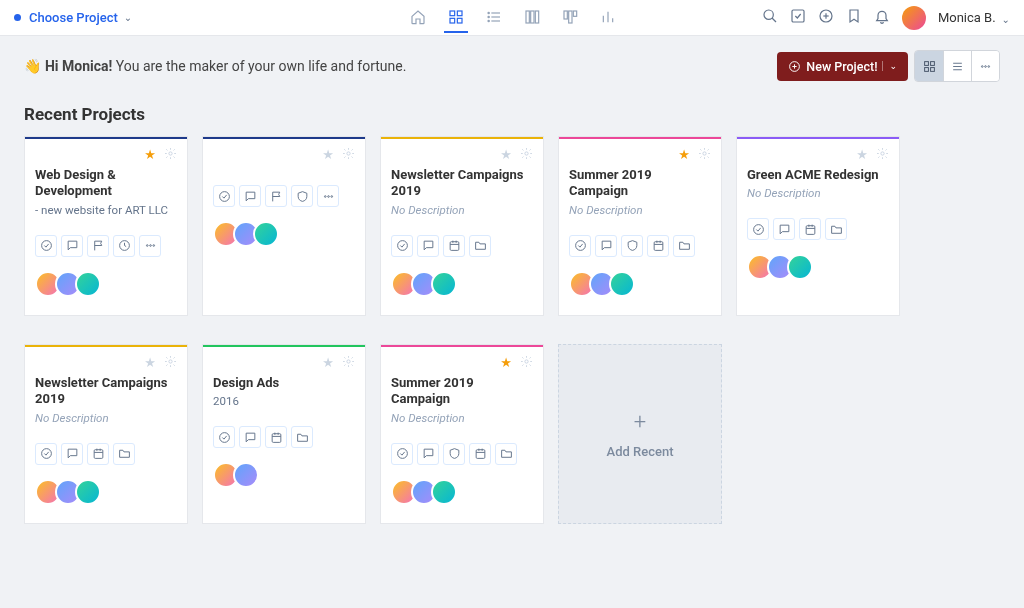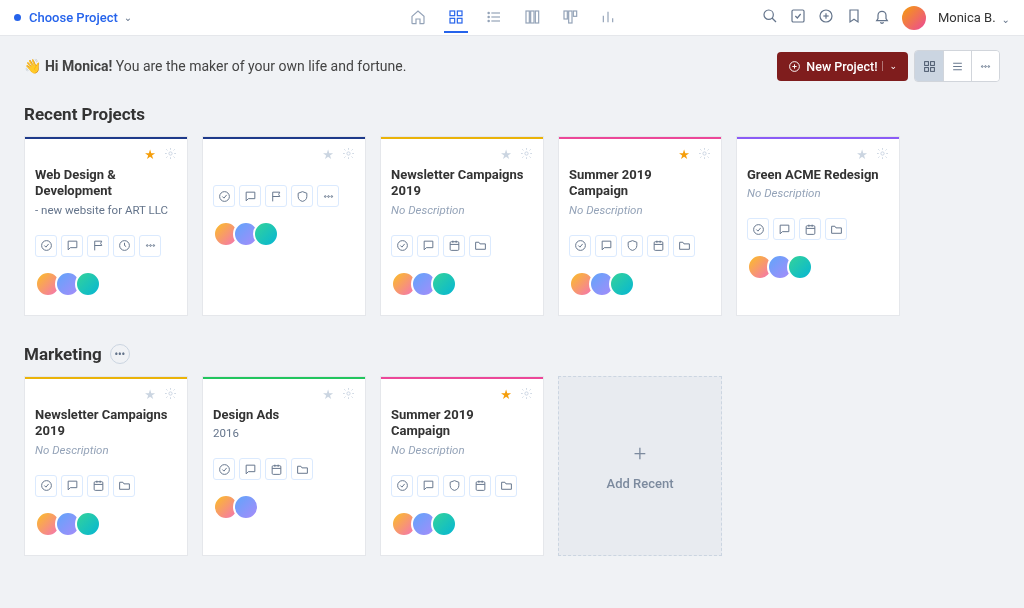--- a/index.html
+++ b/index.html
@@ -405,24 +405,20 @@
               </svg>
             </span>
           </div>
       <div class="avs">
             <span class="av"></span>
             <span class="av"></span>
             <span class="av"></span>
           </div>
         </div>
       </div>
-      <div class="section-title">
-        <span>Marketing</span>
-        <span class="sec-dots">•••</span>
-      </div>
       <div class="cards">
         <div class="card">
       <div class="bar" style="background:#eab308"></div>
       <div class="star-row">
         <span class="star ">★</span>
         <span class="gear"><svg viewBox="0 0 24 24" style="width:13px;height:13px">
                 <circle cx="12" cy="12" r="3"></circle>
                 <path d="M12 2v3M12 19v3M4.2 4.2l2.1 2.1M17.7 17.7l2.1 2.1M2 12h3M19 12h3M4.2 19.8l2.1-2.1M17.7 6.3l2.1-2.1"></path>
               </svg></span>
       </div>

